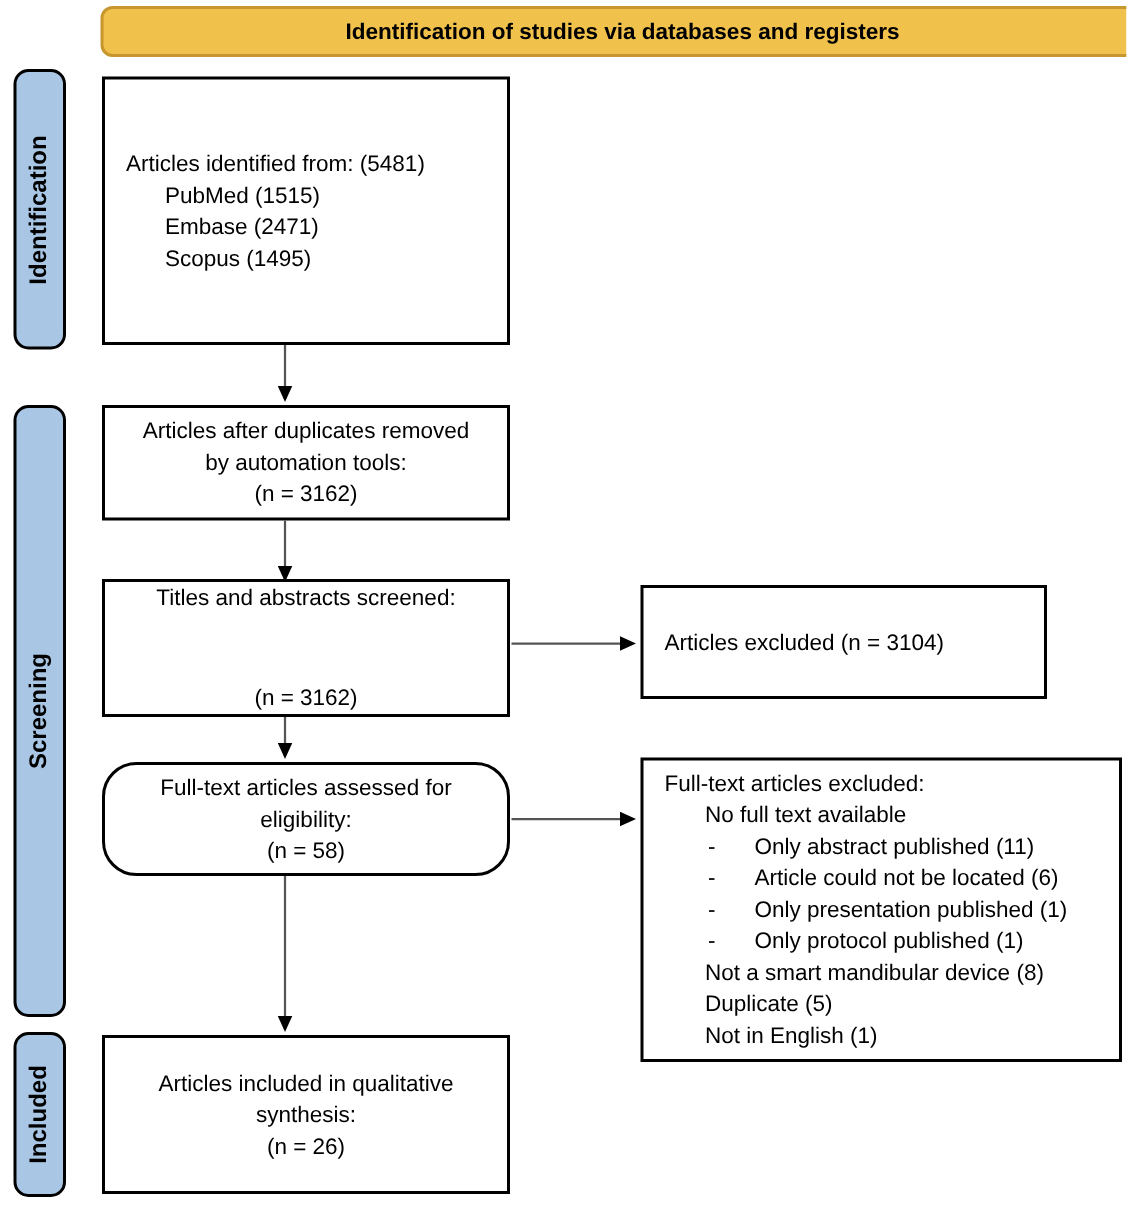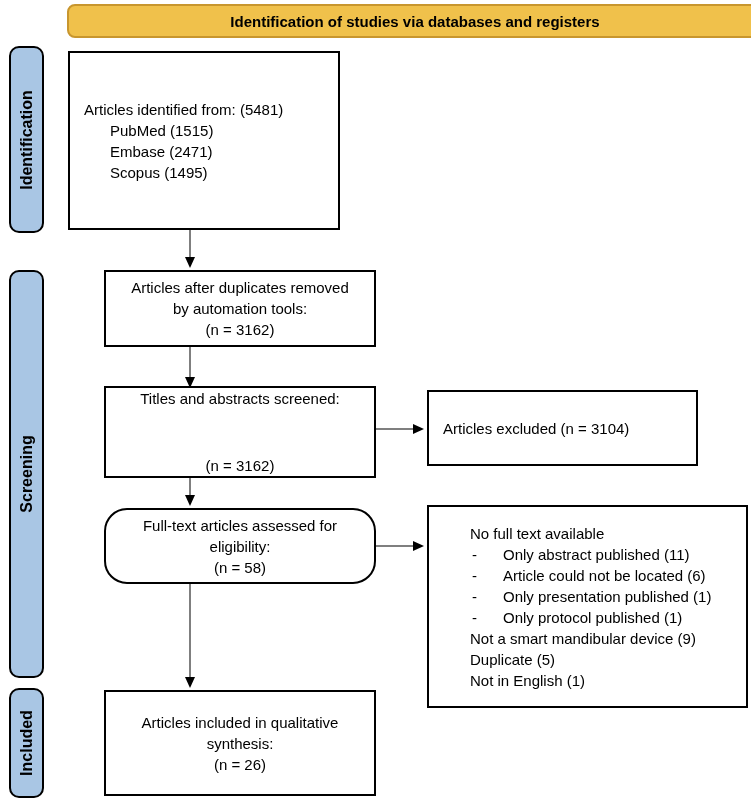--- a/index.html
+++ b/index.html
@@ -61,21 +61,21 @@
     position: absolute;
     background: #ffffff;
     border: 2px solid #000000;
     box-sizing: border-box;
     font-size: 15px;
     line-height: 21px;
     display: flex;
     flex-direction: column;
     justify-content: center;
   }
-  .fbox.center { align-items: center; text-align: center; margin-left: 36px; }
+  .fbox.center { align-items: center; text-align: center; }
   .fbox.leftal { padding-left: 14px; padding-right: 19px; text-align: left; }
   .box-identified { left: 68px; top: 51px;  width: 272px; height: 179px; }
   .box-duplicates { left: 68px; top: 270px; width: 272px; height: 77px; }
   .box-screened   { left: 68px; top: 386px; width: 272px; height: 92px; justify-content: space-between; }
   .box-fulltext   { left: 68px; top: 508px; width: 272px; height: 76px; border-radius: 23px; }
   .box-included   { left: 68px; top: 690px; width: 272px; height: 106px; }
   .box-excluded1  { left: 427px; top: 390px; width: 271px; height: 76px; }
   .box-excluded2  { left: 427px; top: 505px; width: 321px; height: 203px; }
   .indent1 { margin-left: 26px; }
   .ex-l1 { margin-left: 27px; }
@@ -143,35 +143,36 @@
     <div>Articles included in qualitative</div>
     <div>synthesis:</div>
     <div>(n = 26)</div>
   </div>
 
   <div class="fbox leftal box-excluded1">
     <div>Articles excluded (n = 3104)</div>
   </div>
 
   <div class="fbox leftal box-excluded2">
+    <div>Full-text articles excluded:</div>
     <div class="ex-l1">No full text available</div>
     <div class="dashrow">
       <span class="dash">-</span>
       <span>Only abstract published (11)</span>
     </div>
     <div class="dashrow">
       <span class="dash">-</span>
       <span>Article could not be located (6)</span>
     </div>
     <div class="dashrow">
       <span class="dash">-</span>
       <span>Only presentation published (1)</span>
     </div>
     <div class="dashrow">
       <span class="dash">-</span>
       <span>Only protocol published (1)</span>
     </div>
-    <div class="ex-l1">Not a smart mandibular device (9)</div>
+    <div class="ex-l1">Not a smart mandibular device (8)</div>
     <div class="ex-l1">Duplicate (5)</div>
     <div class="ex-l1">Not in English (1)</div>
   </div>
 
 </div>
 
 </body></html>

